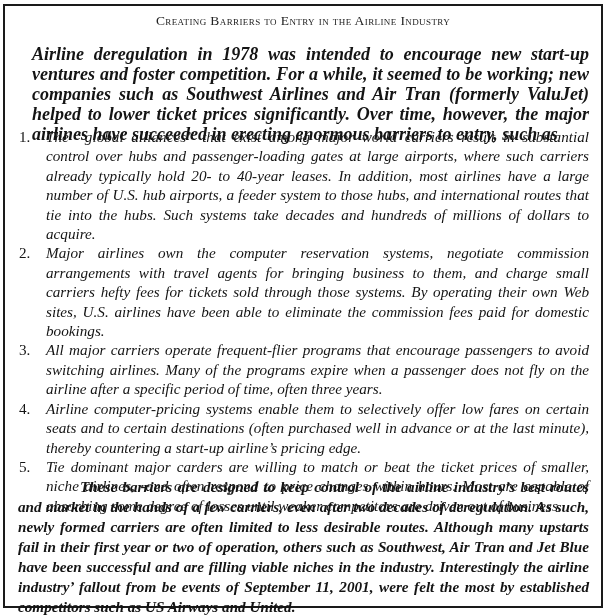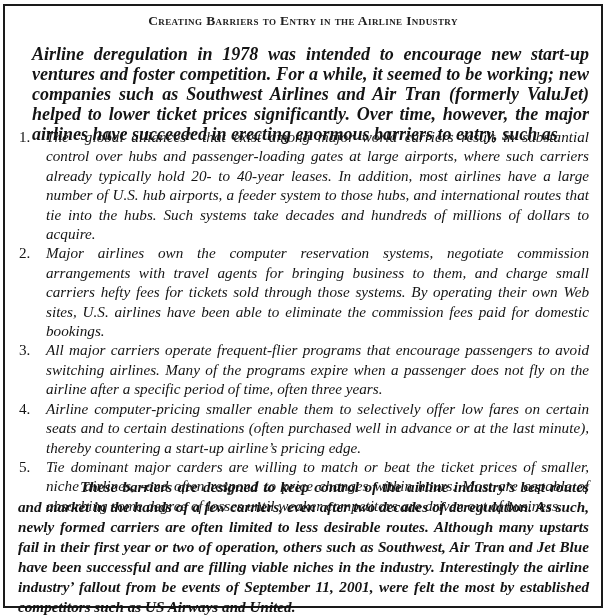--- a/index.html
+++ b/index.html
@@ -5,21 +5,21 @@
   html, body { margin: 0; padding: 0; background: #ffffff; }
   body { width: 609px; height: 615px; position: relative; overflow: hidden; }
   .box {
     position: absolute; left: 3px; top: 4px; width: 600px; height: 604px;
     border: 2px solid #1a1a1a; box-sizing: border-box; background: #fff;
     font-family: "Liberation Serif", "DejaVu Serif", serif; color: #141414;
   }
   .title {
     position: absolute; left: 0; right: 0; top: 7px; text-align: center;
     font-size: 13.5px; letter-spacing: 0.4px; font-variant: small-caps;
-    font-weight: bold; color: #222;
+    font-weight: normal; color: #222;
   }
   .intro {
     position: absolute; left: 27px; right: 12px; top: 38px;
     font-size: 18px; font-style: italic; font-weight: bold; line-height: 20px;
     text-align: justify; text-indent: 0;
   }
   .list { position: absolute; left: 12px; right: 12px; top: 121px; margin: 0; padding: 0; list-style: none; }
   .item { display: flex; font-size: 15.2px; line-height: 19.4px; text-align: justify; margin: 0; }
   .num { width: 27px; flex: none; padding-left: 2px; }
   .txt { flex: 1; font-style: italic; }
@@ -43,21 +43,21 @@
     <li class="item">
       <span class="num">2.</span>
       <span class="txt">Major airlines own the computer reservation systems, negotiate commission arrangements with travel agents for bringing business to them, and charge small carriers hefty fees for tickets sold through those systems. By operating their own Web sites, U.S. airlines have been able to eliminate the commission fees paid for domestic bookings.</span>
     </li>
     <li class="item">
       <span class="num">3.</span>
       <span class="txt">All major carriers operate frequent-flier programs that encourage passengers to avoid switching airlines. Many of the programs expire when a passenger does not fly on the airline after a specific period of time, often three years.</span>
     </li>
     <li class="item">
       <span class="num">4.</span>
-      <span class="txt">Airline computer-pricing smaller enable them to selectively offer low fares on certain seats and to certain destinations (often purchased well in advance or at the last minute), thereby countering a start-up airline’s pricing edge.</span>
+      <span class="txt">Airline computer-pricing systems enable them to selectively offer low fares on certain seats and to certain destinations (often purchased well in advance or at the last minute), thereby countering a start-up airline’s pricing edge.</span>
     </li>
     <li class="item">
       <span class="num">5.</span>
       <span class="txt">Tie dominant major carders are willing to match or beat the ticket prices of smaller, niche airlines, -and often respond to price changes within hours. Most are capable of absorbing some degree of losses until weaker competitors are driven out of business.</span>
     </li>
   </ol>
   <p class="closing" style="margin:0">These barriers are designed to keep control of the airline industry’s best routes and market in the hands of a few carriers, even after two decades of deregulation. As such, newly formed carriers are often limited to less desirable routes. Although many upstarts fail in their first year or two of operation, others such as Southwest, Air Tran and Jet Blue have been successful and are filling viable niches in the industry. Interestingly the airline industry’ fallout from be events of September 11, 2001, were felt the most by established competitors such as US Airways and United.</p>
 </div>
 
 </body></html>

